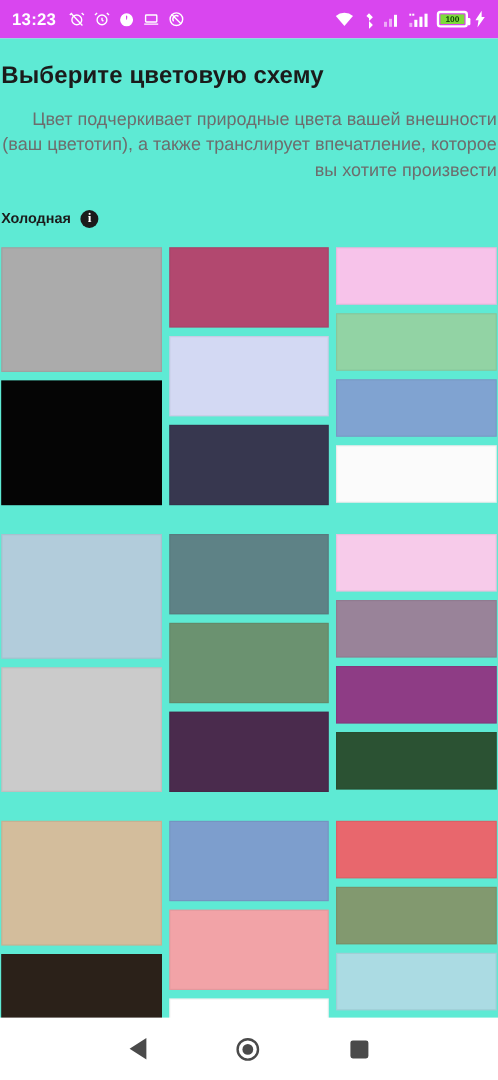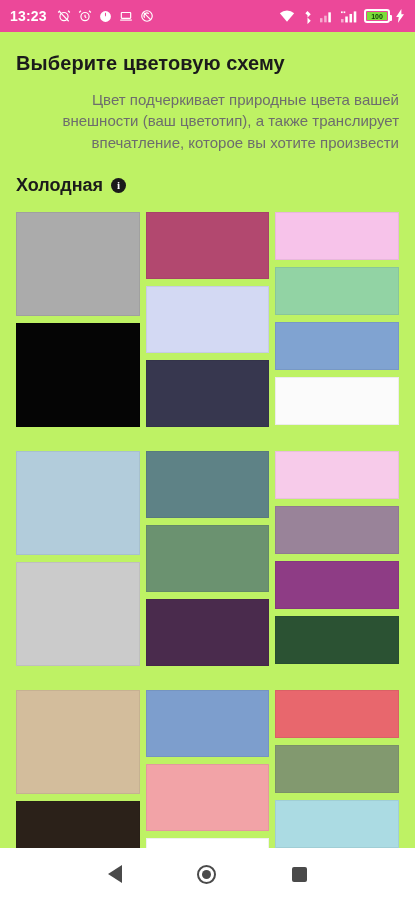--- a/index.html
+++ b/index.html
@@ -39,36 +39,36 @@
     background:#7ddc3a;
   }
   .battery .txt {
     position:relative; z-index:2; color:#0d3f05;
     font-size:7px; font-weight:bold; line-height:1;
   }
 
   
   .content {
     position:absolute; top:32px; left:0; width:415px; height:845px;
-    padding:0 16px; background:#bef264; overflow:hidden;
+    padding:0 1px; background:#5eead4; overflow:hidden;
   }
   .page-title {
     margin-top:20px;
     font-size:20px; font-weight:bold; color:#1b1b1b;
     letter-spacing:.1px;
   }
   .page-desc {
     margin-top:14px;
     font-size:15px; line-height:1.42; color:#6d6d6d;text-align:right;
   }
   .section-head {
     margin-top:22px;
     display:flex; align-items:center; gap:8px;
   }
-  .section-title { font-size:18px; font-weight:bold; color:#1b1b1b; }
+  .section-title { font-size:12px; font-weight:bold; color:#1b1b1b; }
   .info-icon {
     width:15px; height:15px; border-radius:50%;
     background:#1b1b1b; color:#ffffff;
     font-size:11px; font-weight:bold; font-family:"Liberation Serif", serif;
     display:flex; align-items:center; justify-content:center;
     line-height:1;
   }
 
   
   .palette-list { margin-top:16px; }
@@ -109,21 +109,21 @@
   }
   .nav-recents {
     width:15px; height:15px; background:#4a4a4a; border-radius:2px;
   }
 </style>
 </head>
 <body>
 
 <div class="phone">
 
-  <div class="status-bar" style="background: #ec4899;">
+  <div class="status-bar" style="background: #d946ef;">
     <div class="sb-left">
       <span class="sb-clock">13:23</span>
       <span class="sb-icon">
         <svg width="14" height="14" viewBox="0 0 24 24" fill="none" stroke="#ffffff" stroke-width="2">
           <circle cx="12" cy="13" r="7"></circle>
             <path d="M5 3 L2 6"></path>
             <path d="M19 3 L22 6"></path>
             <path d="M4 4 L20 21"></path>
         </svg>
       </span>

